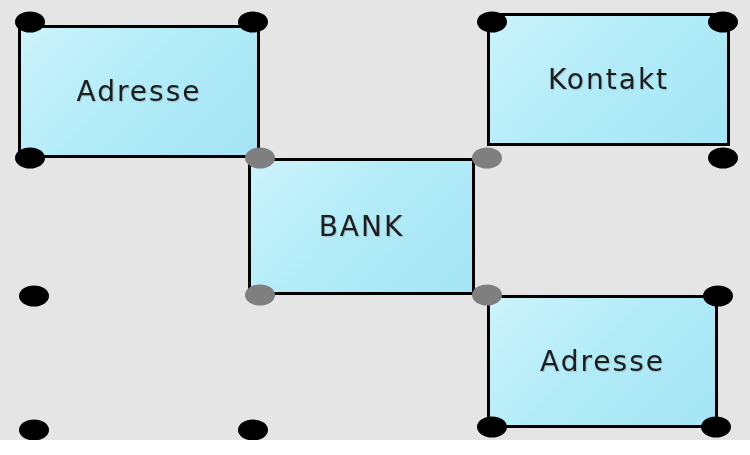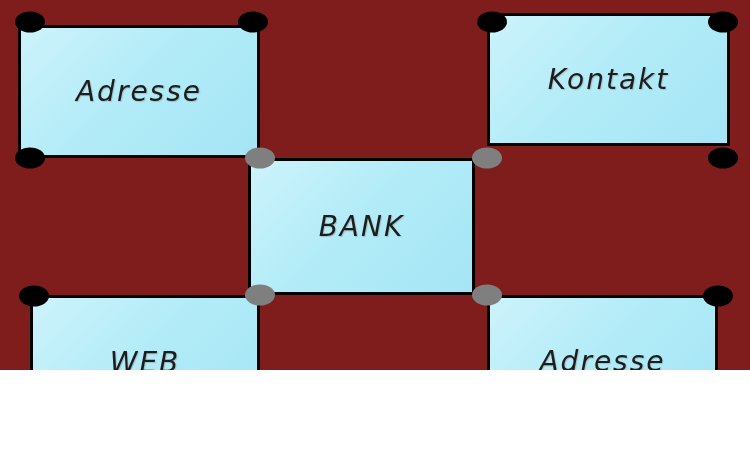--- a/index.html
+++ b/index.html
@@ -4,24 +4,23 @@
 <style>
   html, body {
     margin: 0;
     padding: 0;
     background: #ffffff;
     font-family: "DejaVu Sans", "Liberation Sans", sans-serif;
   }
   .canvas {
     position: relative;
     width: 750px;
-    height: 370px;
-    background: #7f1d1d;
+    height: 440px;
+    background: #e5e5e5;
     overflow: hidden;
-    font-style: italic;
   }
   .node {
     position: absolute;
     box-sizing: border-box;
     border: 3px solid #000000;
     background: linear-gradient(135deg, #cdf3fb 0%, #b3ecf8 45%, #a5e5f5 100%);
     display: flex;
     align-items: center;
     justify-content: center;
   }
@@ -59,23 +58,20 @@
   </div>
 
   <div class="node node-kontakt">
     <span class="node-label">Kontakt</span>
   </div>
 
   <div class="node node-bank">
     <span class="node-label">BANK</span>
   </div>
 
-  <div class="node node-web">
-    <span class="node-label">WEB</span>
-  </div>
 
   <div class="node node-telefon">
     <span class="node-label">Adresse</span>
   </div>
 
   <div class="dot dot-black" style="left:30px;  top:22px;"></div>
   <div class="dot dot-black" style="left:253px; top:22px;"></div>
   <div class="dot dot-black" style="left:30px;  top:158px;"></div>
 
   <div class="dot dot-black" style="left:492px; top:22px;"></div>

